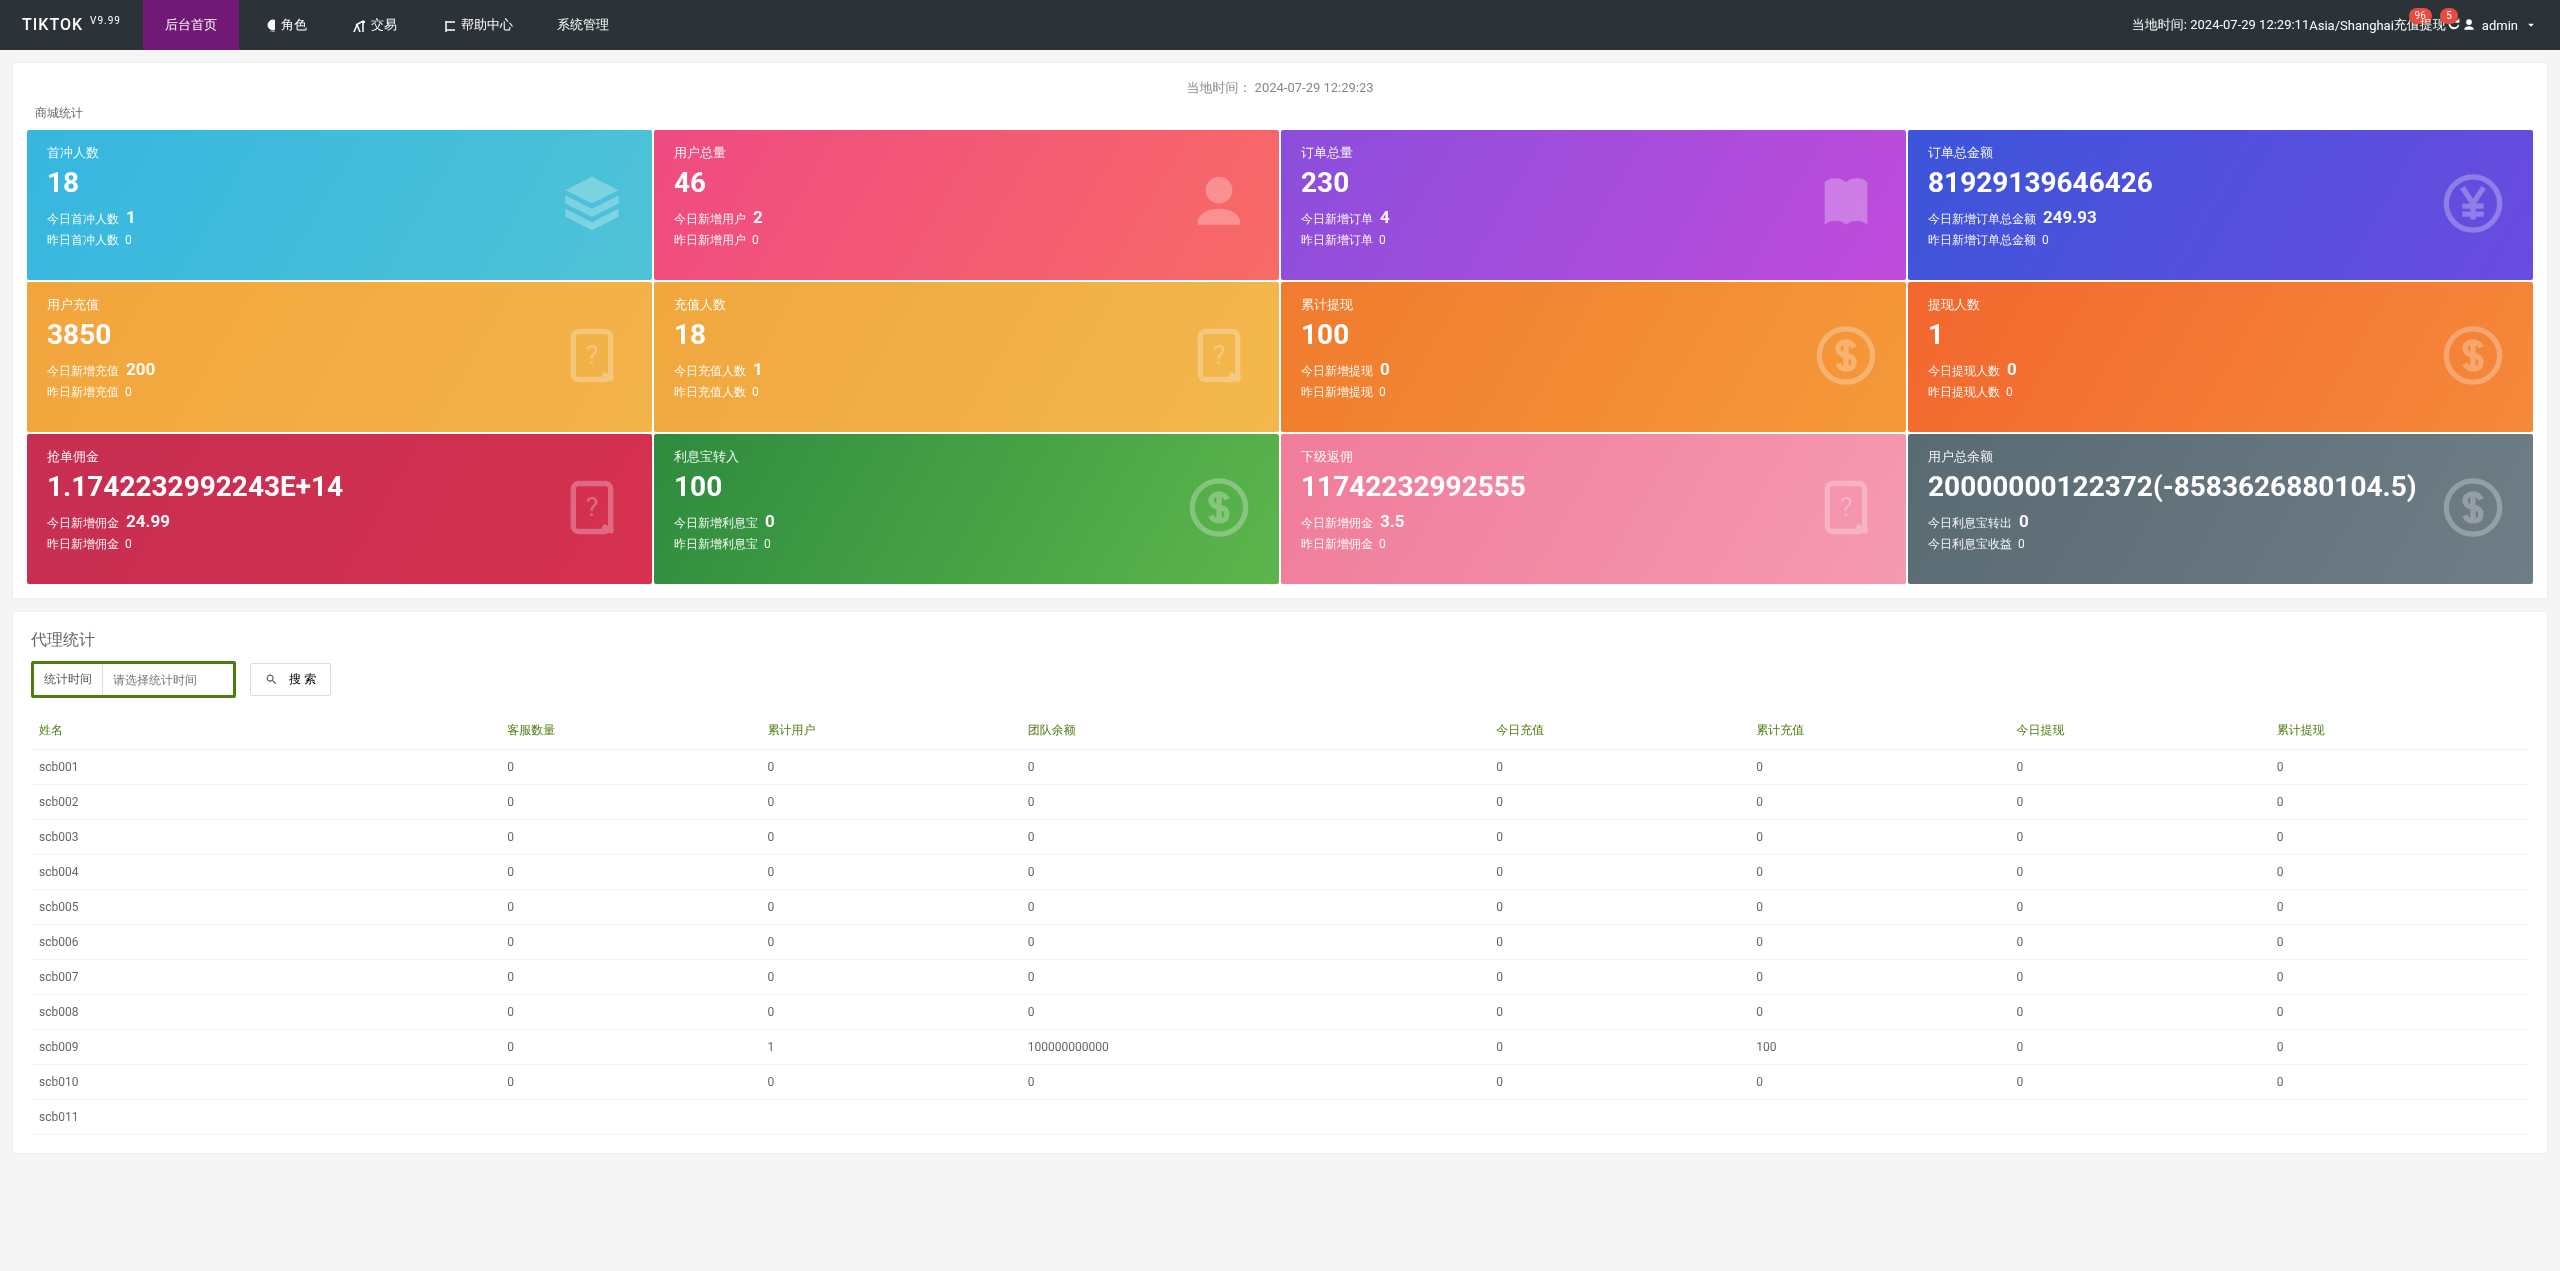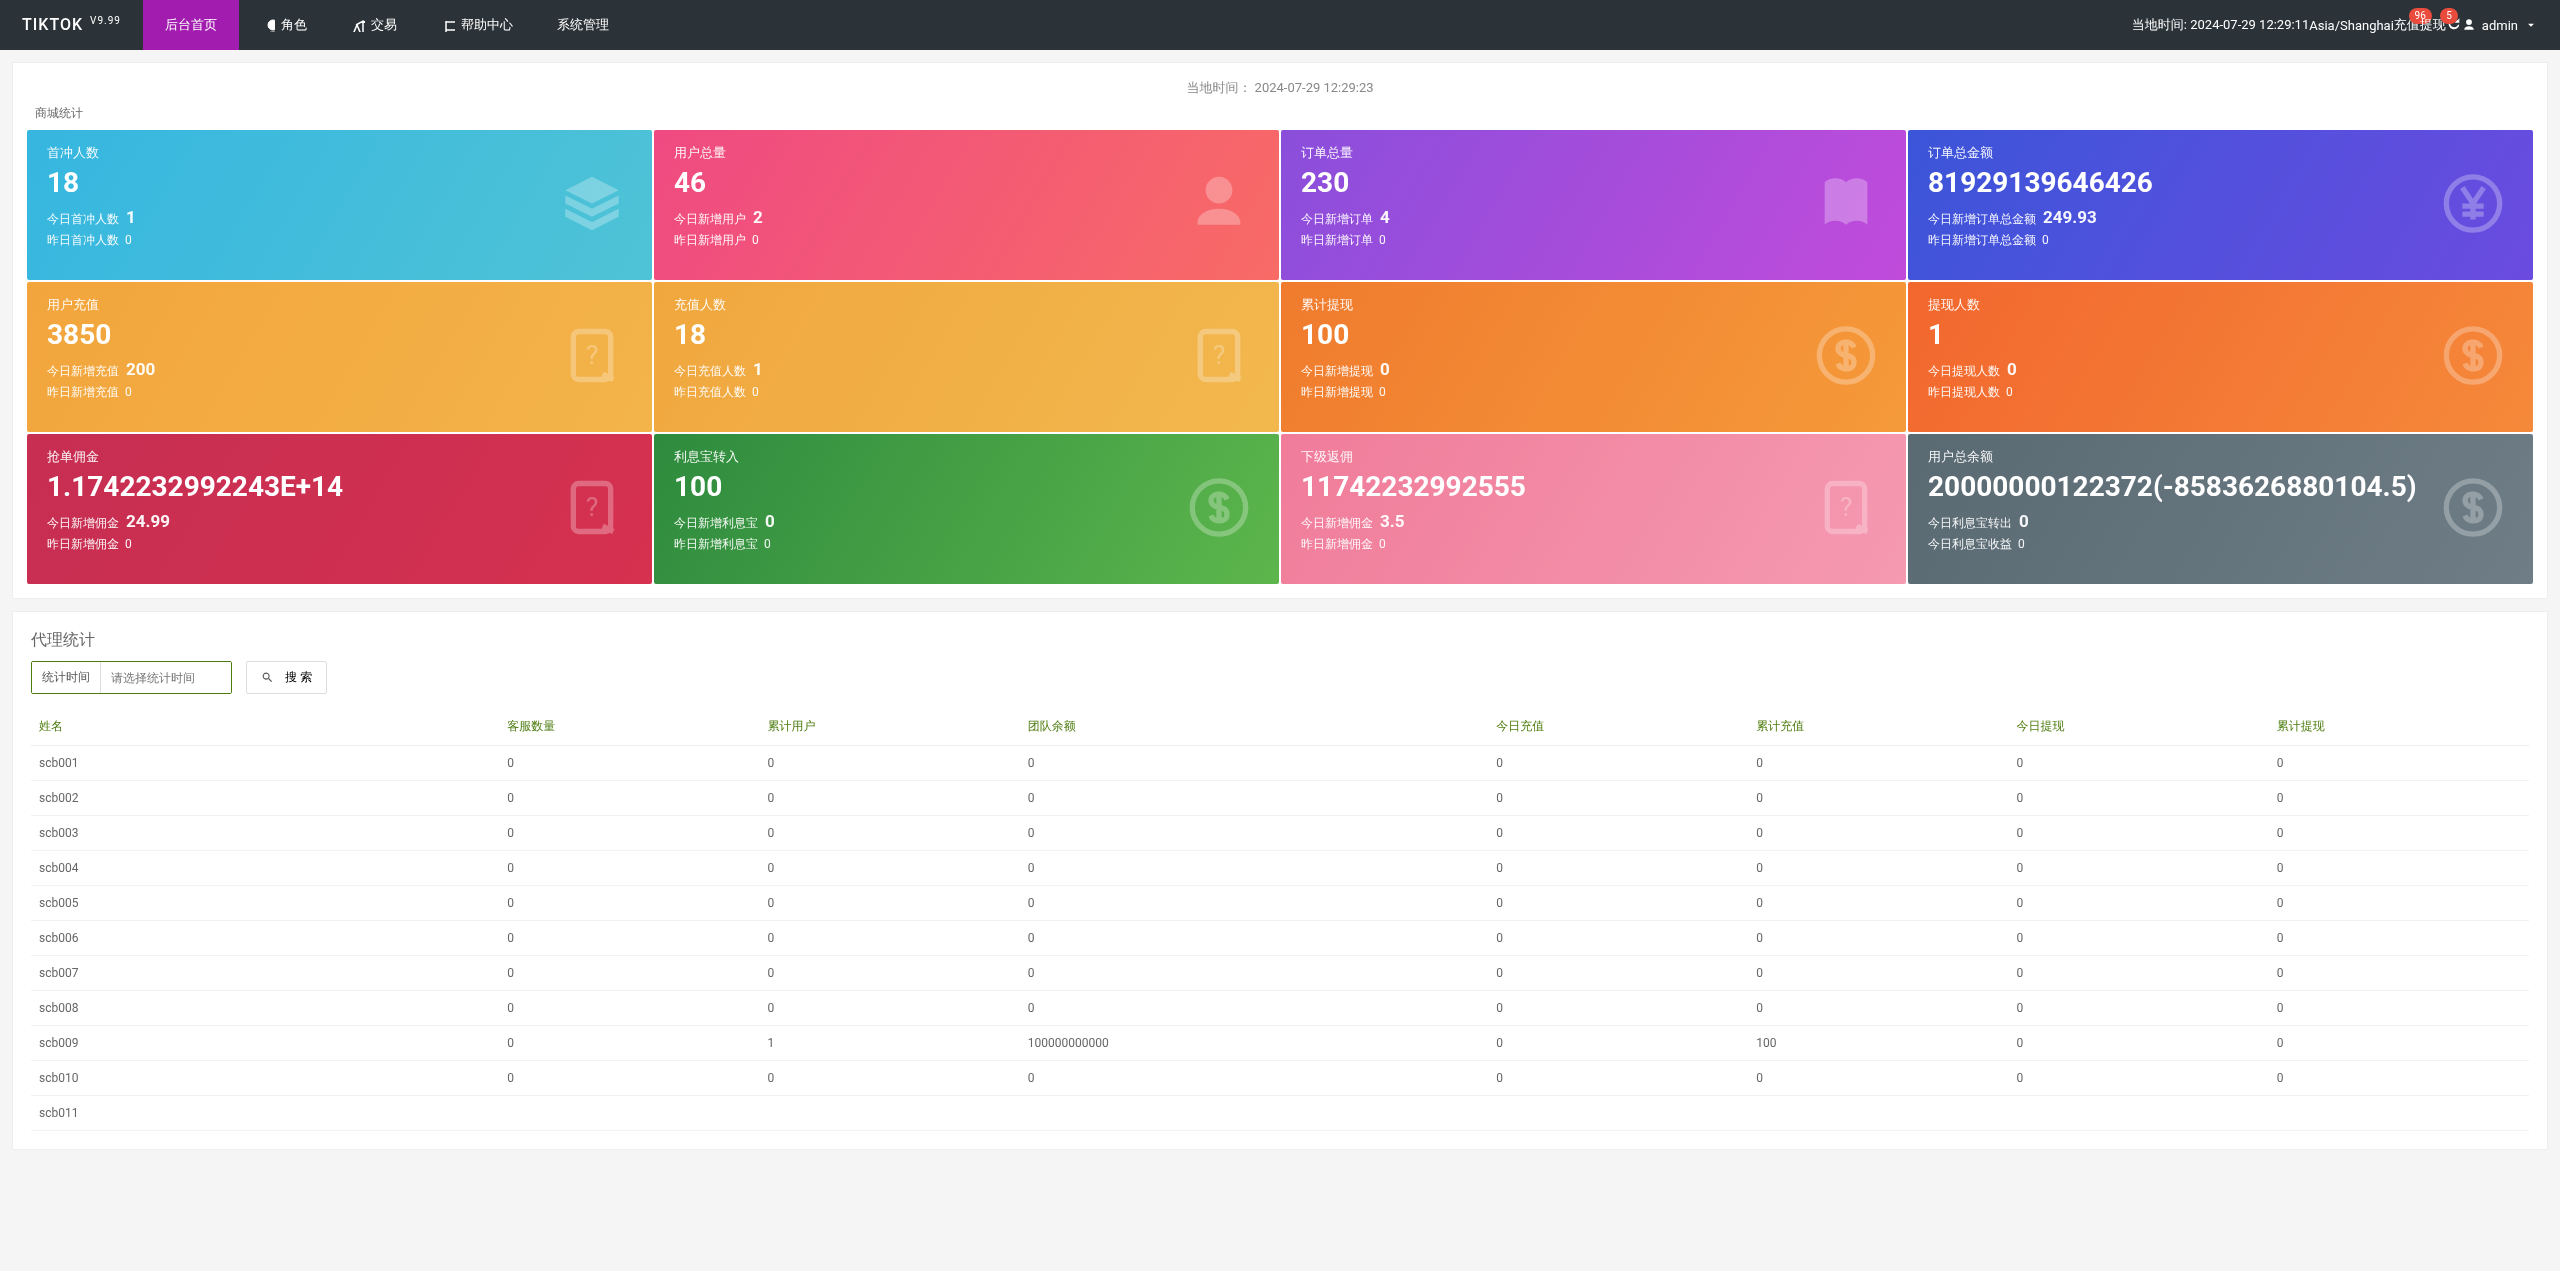--- a/index.html
+++ b/index.html
@@ -4,21 +4,21 @@
 <style>
 * { margin: 0; padding: 0; box-sizing: border-box; }
 body { font-family: -apple-system, BlinkMacSystemFont, "Segoe UI", Roboto, "Helvetica Neue", Arial, sans-serif; background: #f5f5f5; font-size: 14px; color: #333; }
 
 
 .topnav { background: #2c3338; color: #fff; height: 50px; display: flex; align-items: center; padding: 0; }
 .brand { padding: 0 22px; font-weight: 500; font-size: 16px; letter-spacing: 1px; }
 .brand sup { font-size: 10px; font-weight: 400; margin-left: 2px; }
 .nav-items { display: flex; height: 100%; }
 .nav-item { padding: 0 22px; height: 100%; display: flex; align-items: center; cursor: pointer; font-size: 13px; gap: 6px; }
-.nav-item.active { background: #a21caf; }
+.nav-item.active { background: #701a75; }
 .nav-right { margin-left: auto; display: flex; align-items: center; padding-right: 22px; font-size: 13px; }
 .nav-right-link { position: relative; cursor: pointer; }
 .badge { position: absolute; top: -8px; right: -12px; background: #e94b3c; color: #fff; border-radius: 10px; padding: 1px 6px; font-size: 10px; line-height: 14px; }
 .refresh-icon svg { width: 16px; height: 16px; fill: #fff; }
 .user-menu { display: flex; align-items: center; gap: 6px; cursor: pointer; }
 
 
 .panel { background: #fff; margin: 12px; border: 1px solid #eee; }
 .center-time { text-align: center; padding: 16px 0 8px; color: #888; font-size: 13px; }
 .panel-label { font-size: 12px; color: #666; padding: 0 0 8px 22px; }
@@ -43,21 +43,21 @@
 .g-dorange{ background: linear-gradient(120deg, #f2672e, #f5893a); }
 .g-crimson{ background: linear-gradient(120deg, #c62e52, #d6314f); }
 .g-green  { background: linear-gradient(120deg, #2e8b3e, #5db64c); }
 .g-rose   { background: linear-gradient(120deg, #f07c9a, #f59ab0); }
 .g-slate  { background: linear-gradient(120deg, #5a6a73, #6e7d86); }
 
 
 .agent-panel { background: #fff; margin: 12px; border: 1px solid #eee; padding: 18px; }
 .fieldset-label { font-size: 16px; color: #666; padding-bottom: 10px; }
 .filter-row { display: flex; align-items: center; gap: 14px; padding-bottom: 14px; }
-.filter-group { display: flex; border: 1px solid #4d7c0f; border-radius: 2px; overflow: hidden; }
+.filter-group { display: flex; border: 3px solid #4d7c0f; border-radius: 2px; overflow: hidden; }
 .filter-label { padding: 7px 10px; font-size: 12px; color: #555; border-right: 1px solid #ddd; background: #fff; }
 .filter-input { border: none; padding: 7px 10px; font-size: 12px; outline: none; width: 130px; }
 .search-btn { border: 1px solid #ddd; background: #fff; padding: 7px 14px; font-size: 12px; display: flex; align-items: center; gap: 11px; cursor: pointer; border-radius: 2px; }
 .search-btn svg { width: 13px; height: 13px; fill: #555; }
 
 
 table { width: 100%; border-collapse: collapse; font-size: 12px; }
 th { text-align: left; padding: 10px 8px; border-bottom: 1px solid #eee; color: #4d7c0f; font-weight: 500; background: #fff; }
 td { padding: 10px 8px; border-bottom: 1px solid #f2f2f2; color: #666; }
 

